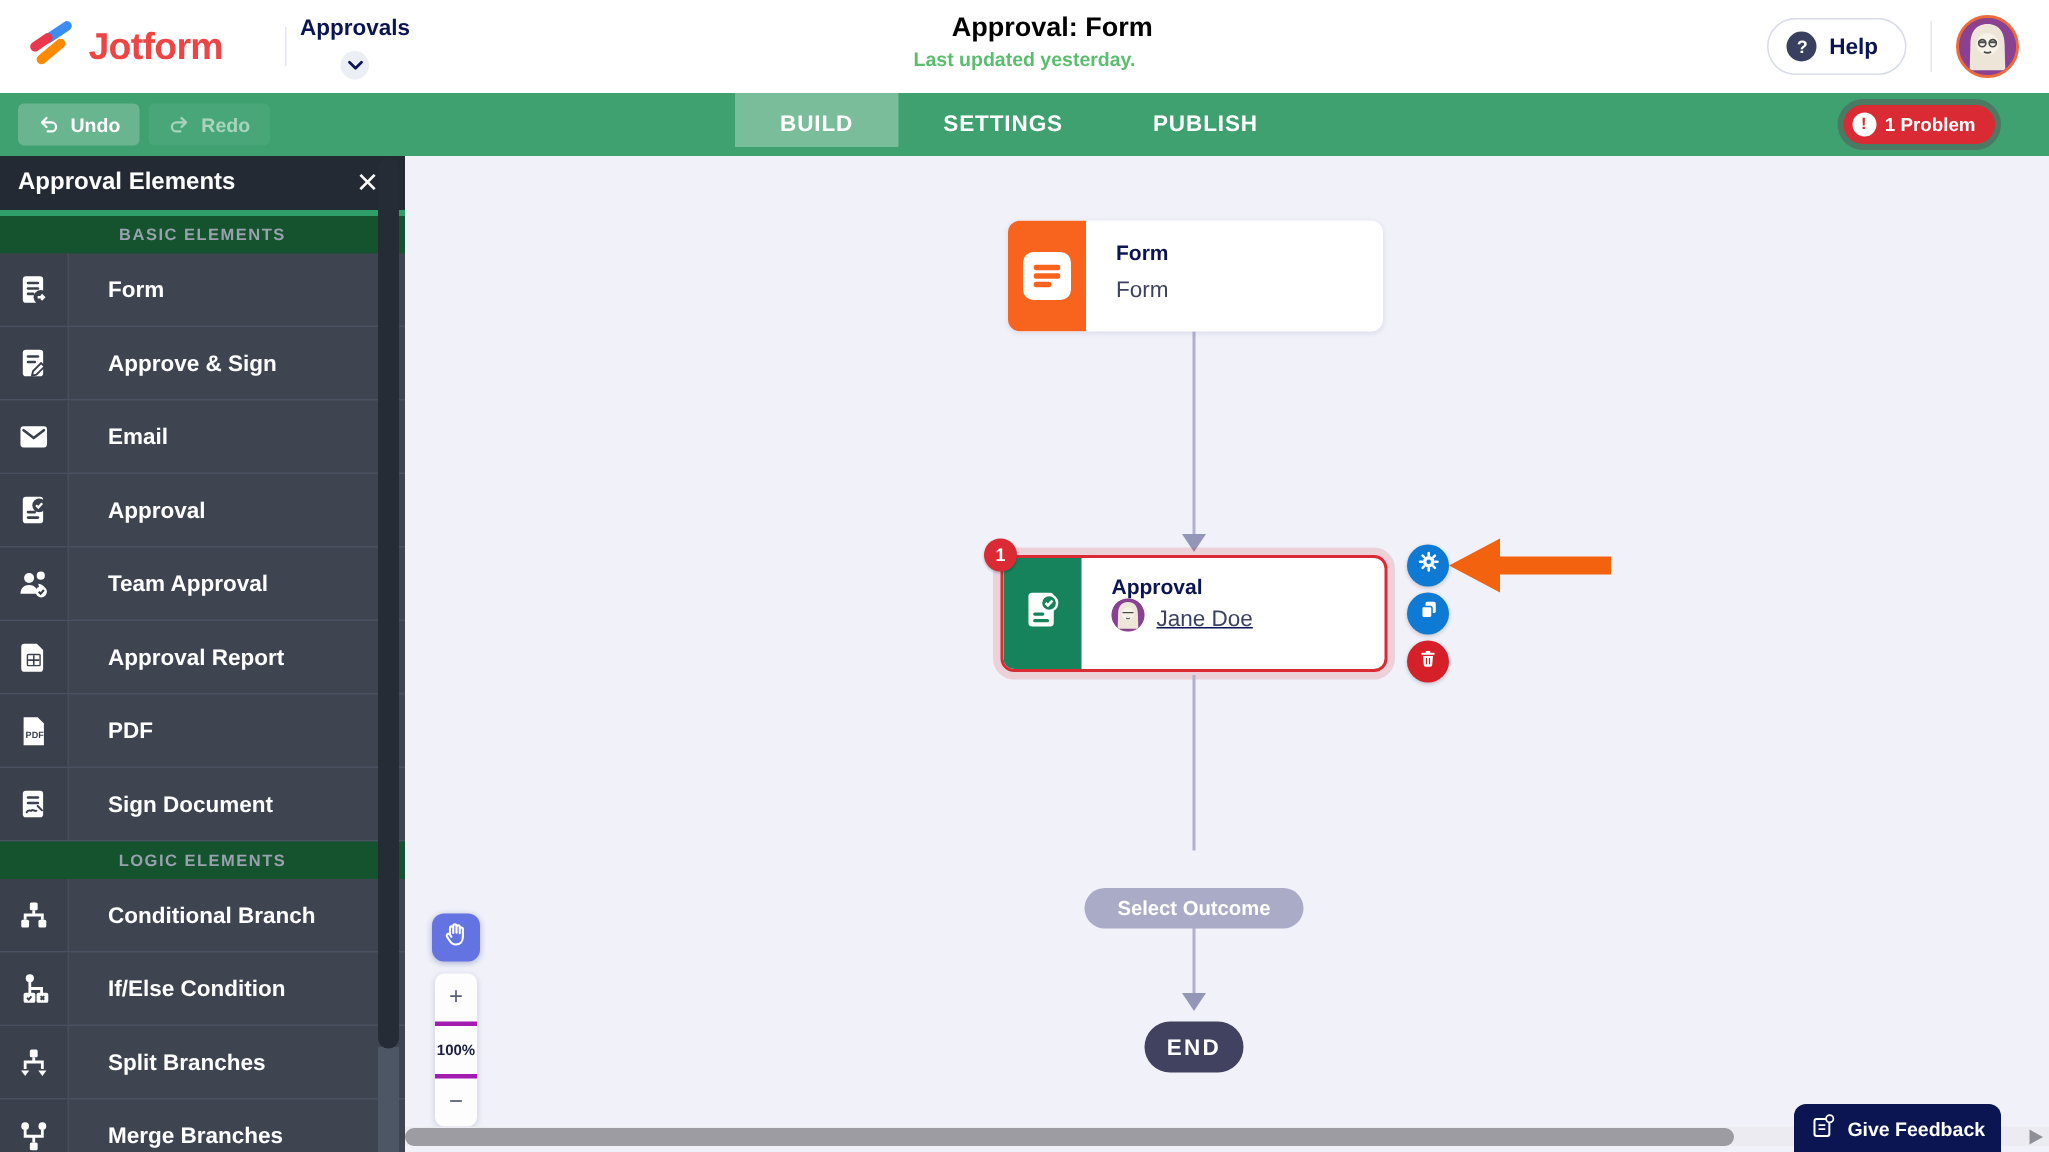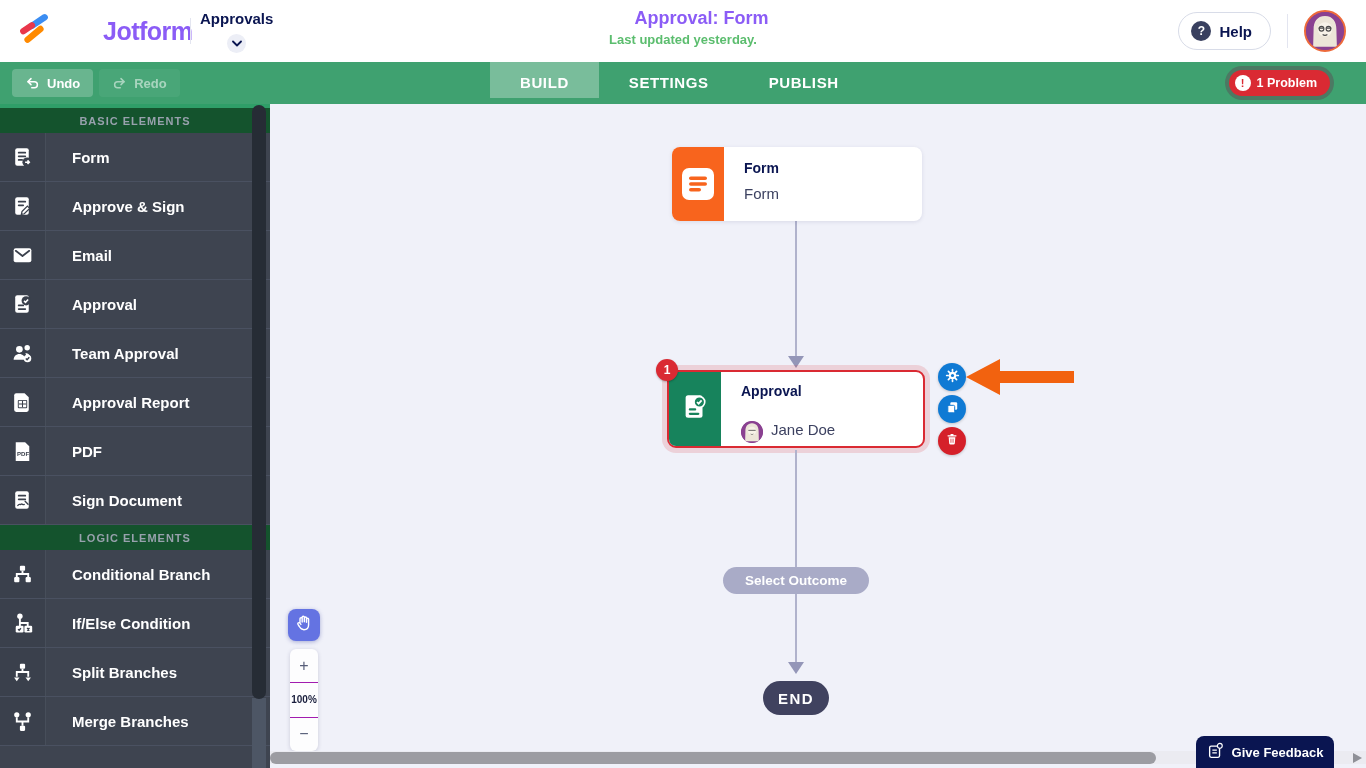--- a/index.html
+++ b/index.html
@@ -2,27 +2,27 @@
 <html><head>
 <meta charset="utf-8">
 <style>
   * { margin:0; padding:0; box-sizing:border-box; }
   html,body { width:1366px; height:768px; overflow:hidden; }
   body { font-family:"Liberation Sans", sans-serif; background:#fff; position:relative; color:#0a1551; }
 
   
   .header { position:absolute; left:0; top:0; width:1366px; height:62px; background:#fff; z-index:30; }
   .logo-group { position:absolute; left:18px; top:0; height:62px; display:flex; align-items:center; gap:9px; cursor:pointer; }
-  .logo-text { font-size:25px; font-weight:800; color:#8b5cf6; letter-spacing:-0.5px;margin-left:44px; }
+  .logo-text { font-size:25px; font-weight:800; color:#ef4444; letter-spacing:-0.5px; }
   .hdr-divider { width:1px; height:26px; background:#e3e5f0; margin:0 14px; }
   .product-switch { display:flex; align-items:center; gap:7px; cursor:pointer;flex-direction:column; }
   .product-label { font-size:15px; font-weight:600; color:#0a1551; }
   .chev-circle { width:19px; height:19px; border-radius:50%; background:#eceef6; display:flex; align-items:center; justify-content:center; }
   .hdr-center { position:absolute; left:0; right:0; top:8px; text-align:center; }
-  .hdr-title { font-size:18px; font-weight:700; color:#8b5cf6;margin-left:37px; }
+  .hdr-title { font-size:18px; font-weight:700; color:#000000;margin-left:37px; }
   .hdr-sub { font-size:13px; font-weight:600; color:#5bbd6e; margin-top:3px; }
   .hdr-right { position:absolute; right:20px; top:0; height:62px; display:flex; align-items:center; gap:16px; }
   .help-btn { display:flex; align-items:center; gap:8px; border:1px solid #d8dce8; border-radius:20px; padding:8px 18px 8px 12px; cursor:pointer; background:#fff; }
   .help-q { width:20px; height:20px; border-radius:50%; background:#39405f; color:#fff; font-size:12px; font-weight:700; display:flex; align-items:center; justify-content:center; }
   .help-label { font-size:15px; font-weight:700; color:#0a1551; }
   .hdr-vline { width:1px; height:34px; background:#e3e5f0; }
   .avatar { width:42px; height:42px; border-radius:50%; border:2px solid #ed6a3b; overflow:hidden; cursor:pointer; background:#8a4191; }
 
   
   .toolbar { position:absolute; left:0; top:62px; width:1366px; height:42px; background:#3fa170; z-index:25; }
@@ -61,38 +61,38 @@
   .cell-orange { background:#f8641d; }
   .cell-green { background:#17835c; }
   .form-node-icon { width:32px; height:32px; background:#fff; border-radius:7px; display:flex; align-items:center; justify-content:center; }
   .node-body { flex:1; padding:13px 0 0 20px; }
   .node-title { font-size:14px; font-weight:700; color:#0a1551; }
   .node-sub { font-size:15px; color:#3c4160; margin-top:9px; }
 
   .approval-wrap { position:absolute; left:667px; top:370px; width:258px; height:78px; }
   .approval-node { position:absolute; inset:0; background:#fff; border:2px solid #da2a33; border-radius:9px; box-shadow:0 0 0 5px rgba(218,42,51,0.16); display:flex; overflow:hidden; cursor:pointer; }
   .err-badge { position:absolute; left:-11px; top:-11px; width:22px; height:22px; border-radius:50%; background:#da2a33; color:#fff; font-size:12px; font-weight:700; display:flex; align-items:center; justify-content:center; z-index:3; box-shadow:0 1px 2px rgba(0,0,0,0.25); }
-  .assignee { display:flex; align-items:flex-start; gap:8px; margin-top:22px; }
+  .assignee { display:flex; align-items:flex-end; gap:8px; margin-top:0;text-decoration:underline; }
   .assignee-name { font-size:15px; color:#3c4160; }
   .mini-avatar { width:22px; height:22px; border-radius:50%; overflow:hidden; background:#8a4191; flex:none; }
 
   .action-btn { position:absolute; left:938px; width:28px; height:28px; border-radius:50%; display:flex; align-items:center; justify-content:center; cursor:pointer; box-shadow:0 1px 3px rgba(0,0,0,0.2); }
   .act-blue { background:#0f7ad4; }
   .act-red { background:#d5202a; }
 
   .pointer-arrow { position:absolute; left:964px; top:357px; z-index:6; pointer-events:none; }
 
-  .outcome-pill { position:absolute; left:723px; top:567px; width:146px; height:27px; border-radius:14px; background:#a9abc7; color:#fff; font-size:13.5px; font-weight:700; display:flex; align-items:center; justify-content:center; cursor:pointer; }
+  .outcome-pill { position:absolute; left:723px; top:592px; width:146px; height:27px; border-radius:14px; background:#a9abc7; color:#fff; font-size:13.5px; font-weight:700; display:flex; align-items:center; justify-content:center; cursor:pointer; }
   .end-pill { position:absolute; left:763px; top:681px; width:66px; height:34px; border-radius:17px; background:#40425f; color:#fff; font-size:15px; font-weight:700; letter-spacing:1.5px; display:flex; align-items:center; justify-content:center; }
 
   
   .hand-btn { position:absolute; left:288px; top:609px; width:32px; height:32px; border-radius:8px; background:#6473e2; display:flex; align-items:center; justify-content:center; cursor:pointer; box-shadow:0 1px 4px rgba(60,70,160,0.4); }
   .zoom-panel { position:absolute; left:290px; top:649px; width:28px; height:102px; background:#fdfdfe; border-radius:6px; box-shadow:0 1px 4px rgba(30,30,80,0.18); display:flex; flex-direction:column; }
   .zoom-cell { flex:1; display:flex; align-items:center; justify-content:center; color:#565d78; font-size:16px; cursor:pointer; }
-  .zoom-cell + .zoom-cell { border-top:1px solid #a21caf; }
+  .zoom-cell + .zoom-cell { border-top:3px solid #a21caf; }
   .zoom-level { font-size:10px; font-weight:700; color:#1a1f3d; cursor:default; }
 
   
   .feedback-btn { position:absolute; left:1196px; top:736px; width:138px; height:32px; background:#0a1551; border-radius:8px 8px 0 0; color:#fff; font-size:13px; font-weight:700; display:flex; align-items:center; justify-content:center; gap:8px; cursor:pointer; z-index:12; }
   .h-scroll-track { position:absolute; left:270px; top:751px; width:1096px; height:13px; background:#ebebf1; z-index:8; }
   .h-scroll-thumb { position:absolute; left:0px; top:0.5px; width:886px; height:12px; background:#9c9ca2; border-radius:6px; cursor:pointer; }
   .h-scroll-arrow { position:absolute; right:4px; top:1.5px; width:0; height:0; border-top:5px solid transparent; border-bottom:5px solid transparent; border-left:9px solid #8f9097; cursor:pointer; }
 </style>
 </head>
 <body>
@@ -165,20 +165,24 @@
     <div class="tab">SETTINGS</div>
     <div class="tab">PUBLISH</div>
   </div>
   <div class="problem-badge">
     <span class="problem-ic">!</span>
     <span>1 Problem</span>
   </div>
 </div>
 
 <div class="sidebar">
+  <div class="sb-header">
+    <span class="sb-title">Approval Elements</span>
+    <span class="sb-close">×</span>
+  </div>
   <div class="sb-greenbar"></div>
 
   <div class="sb-band">BASIC ELEMENTS</div>
 
   <div class="sb-item">
     <span class="sb-ic">
         <svg viewBox="0 0 24 24">
           <rect x="5" y="3" width="13" height="17" rx="2" fill="#fff"></rect>
           <rect x="7.5" y="6.5" width="8" height="1.7" rx=".85" fill="#3a404c"></rect>
           <rect x="7.5" y="10" width="8" height="1.7" rx=".85" fill="#3a404c"></rect>

